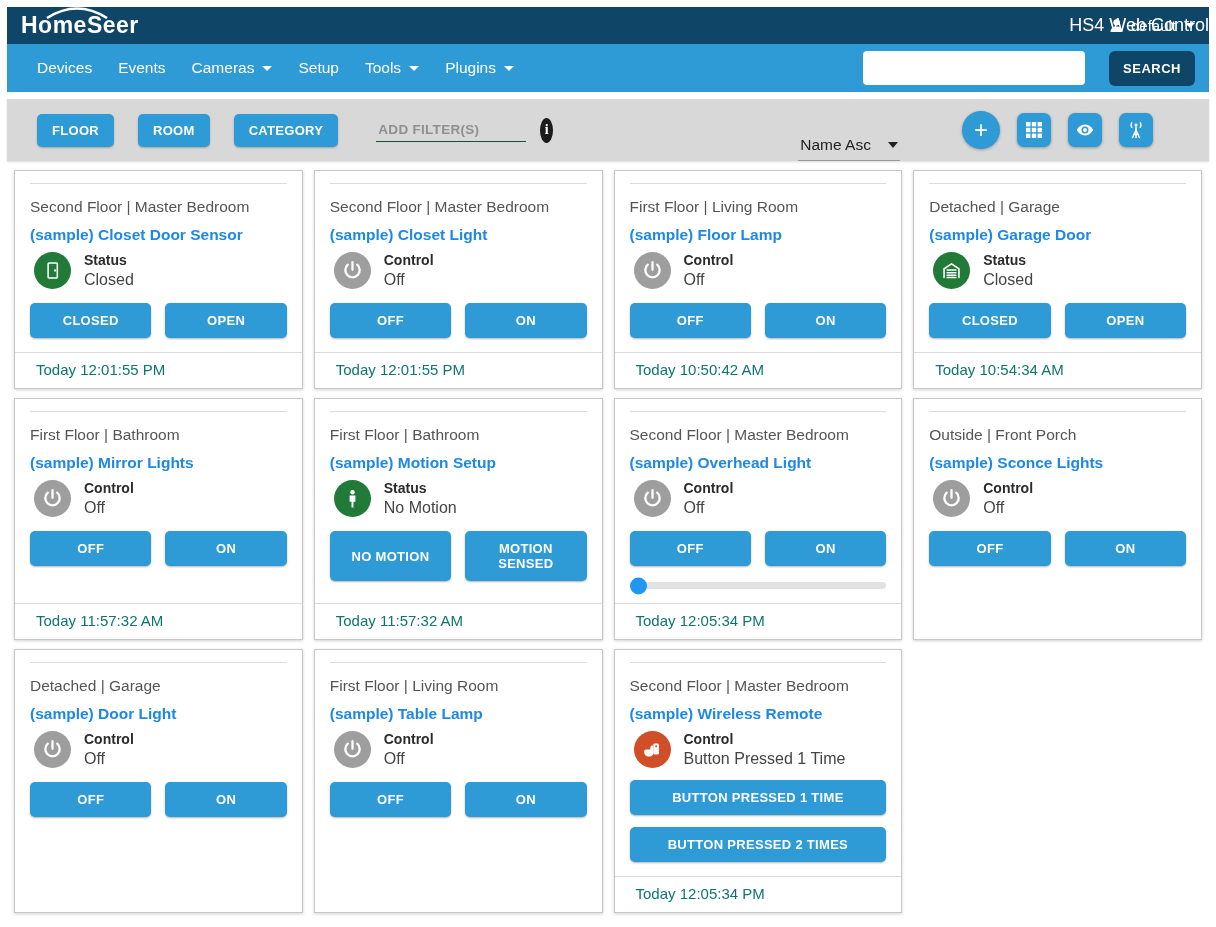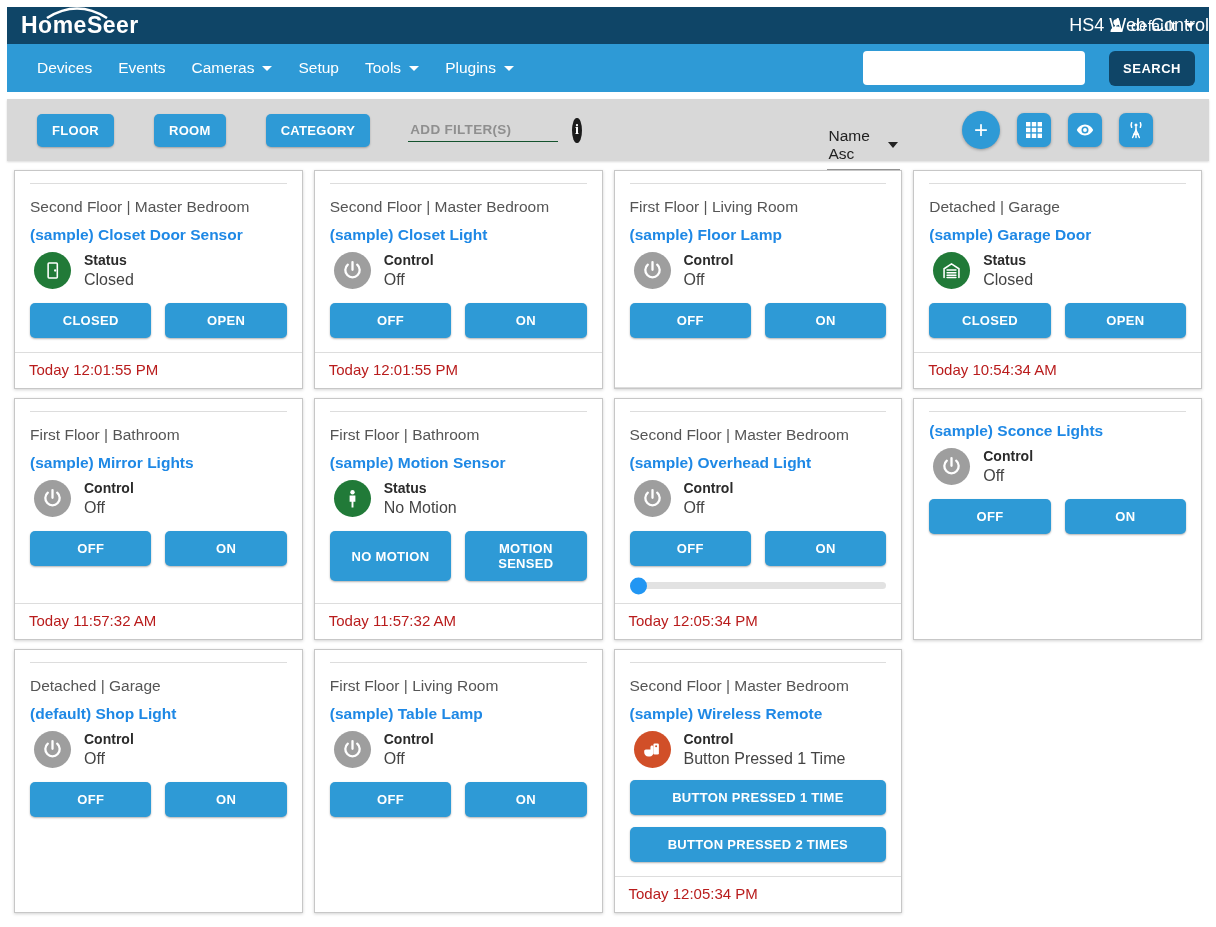--- a/index.html
+++ b/index.html
@@ -48,21 +48,21 @@
   .feature-label { font-size:14px; font-weight:bold; color:#2b2b2b; }
   .feature-value { font-size:16px; color:#444; margin-top:3px; }
   .btns { display:flex; gap:14px; padding:14px 15px 0 15px; }
   .btns.stacked { flex-direction:column; gap:12px; padding-top:12px; }
   .dev-btn { flex:1; background:var(--accent); color:#fff; border:none; border-radius:5px; font-size:13px; font-weight:bold; letter-spacing:.3px; padding:10px 6px; cursor:pointer; box-shadow:0 1px 2px rgba(0,0,0,.3); }
   .slider-wrap { padding:16px 15px 0 15px; }
   .slider-track { position:relative; height:7px; background:#e2e2e2; border-radius:4px; }
   .slider-thumb { position:absolute; left:0; top:50%; transform:translate(0,-50%); width:17px; height:17px; border-radius:50%; background:#2196f3; cursor:pointer; }
   .card-footer { margin-top:auto; }
   .card-footer .rule { border-top:1px solid #ddd; margin-top:14px; }
-  .ts { font-size:15px; color:#b91c1c; padding:8px 15px 10px 14px; }
+  .ts { font-size:15px; color:#0f766e; padding:8px 15px 10px 21px; }
   .card-pad-bottom { margin-top:auto; height:14px; }
 </style>
 </head>
 <body>
 
 <div class="frame">
 
   <div class="topbar">
     <div class="logo">
       <svg width="80" height="12" viewBox="0 0 80 12">
@@ -105,21 +105,21 @@
           <span class="caret-down"></span>
         </div>
       </div>
     <div class="search-area">
       <input class="search-input" value="" style="">
       <button class="search-btn">SEARCH</button>
     </div>
   </div>
 
   <div class="filterbar">
-    <span id="filter-buttons" style="display:flex;gap:16px;">
+    <span id="filter-buttons" style="display:flex;">
         <button class="filter-btn">FLOOR</button>
         <button class="filter-btn">ROOM</button>
         <button class="filter-btn">CATEGORY</button>
       </span>
     <input class="addfilter" placeholder="ADD FILTER(S)" style="">
     <div class="info-icon">i</div>
     <div class="sort-select">
       <span>Name Asc</span>
       <span class="sort-caret"></span>
     </div>
@@ -236,20 +236,21 @@
         <div class="feature-label">Control</div>
         <div class="feature-value">Off</div>
       </div>
     </div>
     <div class="btns">
             <button class="dev-btn">OFF</button>
             <button class="dev-btn">ON</button>
           </div>
   <div class="card-footer">
             <div class="rule"></div>
+            <div class="ts">Today 10:50:42 AM</div>
           </div>
         </div>
 
   <div class="card">
     <div class="card-rule"></div>
     <div class="card-loc">Detached | Garage</div>
     <a class="card-name">(sample) Garage Door</a>
     <div class="feature">
       <div class="icon-circle" style="background: rgb(33, 122, 56);">
               <svg width="21" height="21" viewBox="0 0 24 24">
@@ -298,21 +299,21 @@
           </div>
   <div class="card-footer">
             <div class="rule"></div>
             <div class="ts">Today 11:57:32 AM</div>
           </div>
         </div>
 
   <div class="card">
     <div class="card-rule"></div>
     <div class="card-loc">First Floor | Bathroom</div>
-    <a class="card-name">(sample) Motion Sensor</a>
+    <a class="card-name">(sample) Motion Setup</a>
     <div class="feature">
       <div class="icon-circle" style="background: rgb(33, 122, 56);">
               <svg width="21" height="21" viewBox="0 0 24 24">
                 <g fill="#fff">
                   <circle cx="12" cy="4.8" r="2.5"></circle>
                   <path d="M8.7 8.6h6.6v7.2h-2.2v6.4h-2.2v-6.4H8.7z"></path>
                 </g>
               </svg>
             </div>
       <div class="feature-text">
@@ -358,20 +359,21 @@
             </div>
           </div>
           <div class="card-footer">
             <div class="rule"></div>
             <div class="ts">Today 12:05:34 PM</div>
           </div>
         </div>
 
   <div class="card">
     <div class="card-rule"></div>
+    <div class="card-loc">Outside | Front Porch</div>
     <a class="card-name">(sample) Sconce Lights</a>
     <div class="feature">
       <div class="icon-circle" style="background: rgb(158, 158, 158);">
               <svg width="23" height="23" viewBox="0 0 24 24">
                 <g stroke="#fff" stroke-width="2.4" fill="none" stroke-linecap="round">
                   <path d="M12 3.2v8"></path>
                   <path d="M7.1 5.9a7.5 7.5 0 1 0 9.8 0"></path>
                 </g>
               </svg>
             </div>
@@ -383,21 +385,21 @@
     <div class="btns">
             <button class="dev-btn">OFF</button>
             <button class="dev-btn">ON</button>
           </div>
   <div class="card-pad-bottom"></div>
         </div>
 
   <div class="card">
     <div class="card-rule"></div>
     <div class="card-loc">Detached | Garage</div>
-    <a class="card-name">(default) Shop Light</a>
+    <a class="card-name">(sample) Door Light</a>
     <div class="feature">
       <div class="icon-circle" style="background: rgb(158, 158, 158);">
               <svg width="23" height="23" viewBox="0 0 24 24">
                 <g stroke="#fff" stroke-width="2.4" fill="none" stroke-linecap="round">
                   <path d="M12 3.2v8"></path>
                   <path d="M7.1 5.9a7.5 7.5 0 1 0 9.8 0"></path>
                 </g>
               </svg>
             </div>
       <div class="feature-text">

